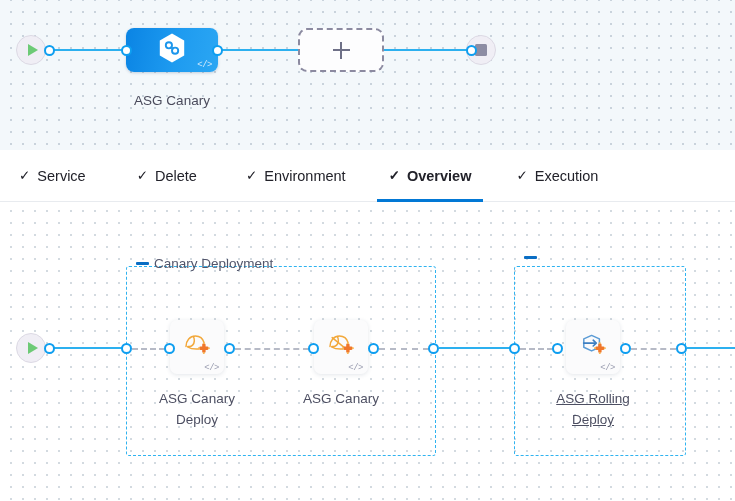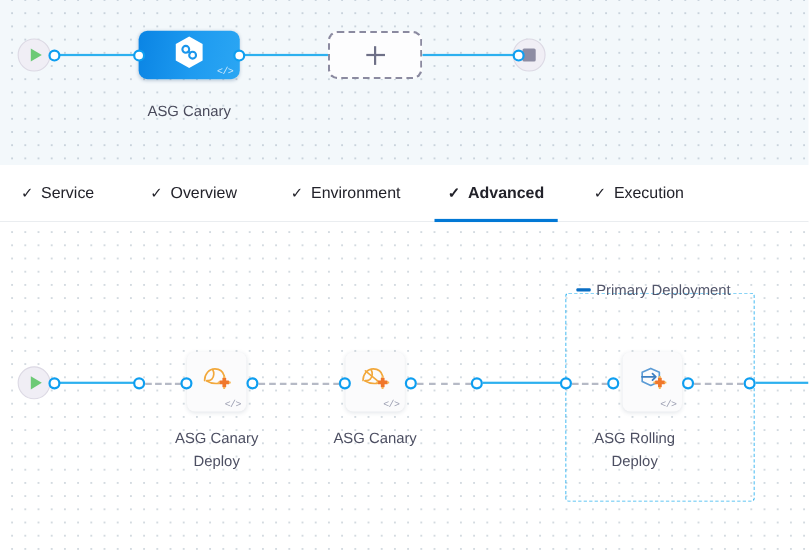--- a/index.html
+++ b/index.html
@@ -172,45 +172,51 @@
     </div>
   </div>
 
   <div class="tabbar">
     <div class="tab" style="margin-left:17px;">
       <span class="tick">✓</span>
       <span>Service</span>
     </div>
     <div class="tab" style="margin-left:47px;">
       <span class="tick">✓</span>
+      <span>Delete</span>
+    </div>
+    <div class="tab" style="margin-left:45px;">
+      <span class="tick">✓</span>
+      <span>Environment</span>
+    </div>
+    <div class="tab active" style="margin-left:29px;padding:0 12px;">
+      <span class="tick">✓</span>
       <span>Overview</span>
-    </div>
-    <div class="tab" style="margin-left:45px;">
-      <span class="tick">✓</span>
-      <span>Environment</span>
-    </div>
-    <div class="tab active" style="margin-left:29px;padding:0 12px;">
-      <span class="tick">✓</span>
-      <span>Advanced</span>
       <span class="under"></span>
     </div>
     <div class="tab" style="margin-left:31px;">
       <span class="tick">✓</span>
       <span>Execution</span>
     </div>
   </div>
 
   <div class="canvas canvas-steps">
 
     <div class="term" style="left:16px;top:131px;">
       <div class="play"></div>
     </div>
     <div class="dot" style="left:44px;top:141px;"></div>
     <div class="line" style="left:50px;top:145px;width:78px;"></div>
 
+    <div class="group" style="left:126px;top:64px;width:310px;height:190px;">
+      <div class="group-title">
+        <span class="bar"></span>
+        <span>Canary Deployment</span>
+      </div>
+    </div>
 
     <div class="dot" style="left:121px;top:141px;"></div>
     <div class="dline" style="left:132px;top:146px;width:33px;"></div>
     <div class="dot" style="left:164px;top:141px;"></div>
 
     <div class="step-node" style="left:170px;top:118px;">
       <div class="step-ico">
         <svg width="32" height="30" viewBox="0 0 32 30">
           <g fill="none" stroke="#f2a83b" stroke-width="1.5" stroke-linecap="round">
             <path d="M5 18.5c0-6 4-10.6 9.4-10.6 4.6 0 7.6 3 8.6 6.6"></path>
@@ -269,21 +275,20 @@
     </div>
 
     <div class="dline" style="left:379px;top:146px;width:50px;"></div>
     <div class="dot" style="left:428px;top:141px;"></div>
 
     <div class="line" style="left:439px;top:145px;width:74px;"></div>
 
     <div class="group" style="left:514px;top:64px;width:172px;height:190px;">
       <div class="group-title">
         <span class="bar"></span>
-        <span>Primary Deployment</span>
       </div>
     </div>
 
     <div class="dot" style="left:509px;top:141px;"></div>
     <div class="dline" style="left:520px;top:146px;width:33px;"></div>
     <div class="dot" style="left:552px;top:141px;"></div>
 
     <div class="step-node" style="left:566px;top:118px;">
       <div class="step-ico">
         <svg width="32" height="30" viewBox="0 0 32 30">
@@ -302,21 +307,21 @@
             <rect x="17.0" y="19.3" width="1.8" height="1.8" rx=".5"></rect>
             <rect x="27.0" y="19.3" width="1.8" height="1.8" rx=".5"></rect>
             <rect x="21.9" y="14.3" width="1.8" height="1.8" rx=".5"></rect>
             <rect x="21.9" y="24.3" width="1.8" height="1.8" rx=".5"></rect>
           </g>
         </svg>
       </div>
       <span class="codeicon">&lt;/&gt;</span>
     </div>
     <div class="dot" style="left:620px;top:141px;"></div>
-    <div class="steplabel" style="left:507px;top:186px;">
+    <div class="steplabel" style="left:523px;top:186px;text-decoration:underline;">
       <div>ASG Rolling</div>
       <div>Deploy</div>
     </div>
 
     <div class="dline" style="left:631px;top:146px;width:45px;"></div>
     <div class="dot" style="left:676px;top:141px;"></div>
     <div class="line" style="left:687px;top:145px;width:48px;"></div>
   </div>
 </div>
 

